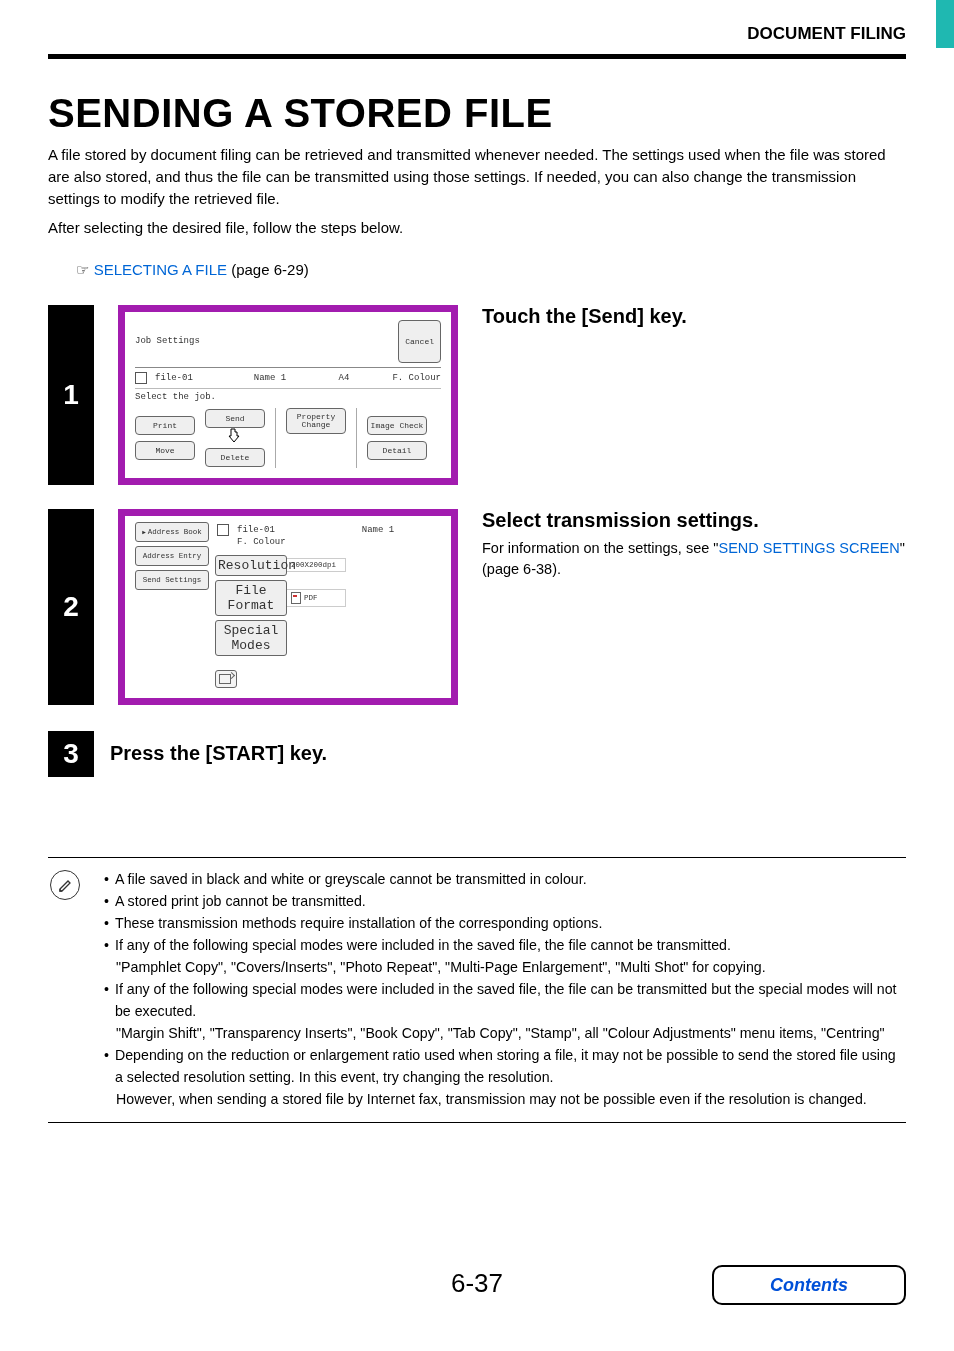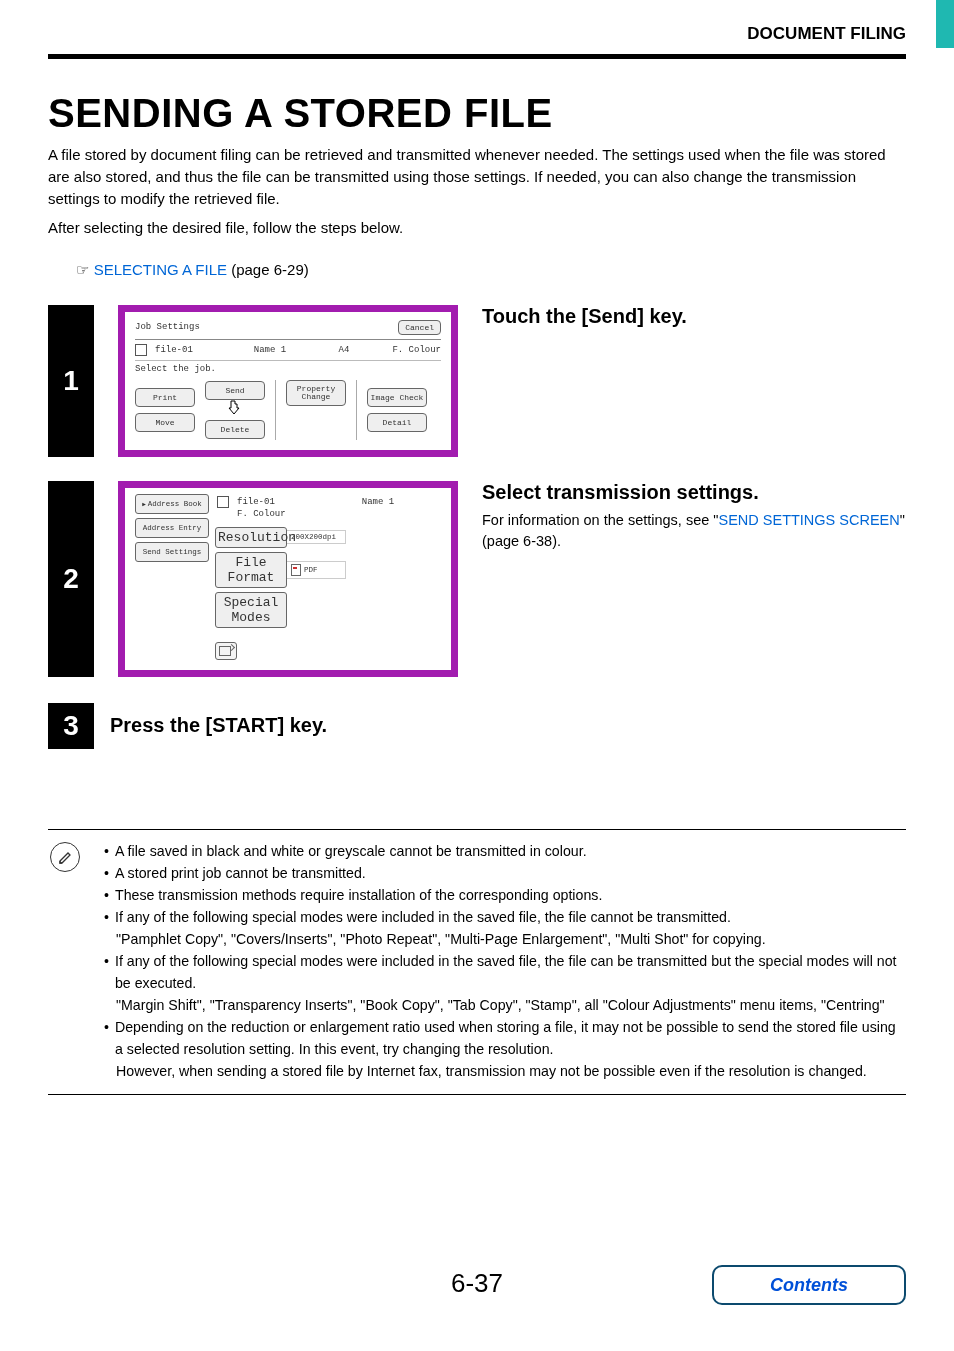--- a/index.html
+++ b/index.html
@@ -88,21 +88,21 @@
     display: flex;
     justify-content: space-between;
     align-items: center;
     border-bottom: 1px solid #888;
     padding: 2px 0 4px 0;
   }
   .soft-btn {
     border: 1px solid #666;
     border-radius: 4px;
     background: #efefef;
-    padding: 2px 6px;
+    padding: 16px 6px;
     font-size: 8px;
     font-family: "Courier New", monospace;
     display: inline-block;
   }
   .s1-info {
     display: flex;
     gap: 8px;
     align-items: center;
     padding: 4px 0;
     border-bottom: 1px solid #bbb;
@@ -317,21 +317,21 @@
     text-align: center;
     font-size: 26px;
     font-weight: normal;
   }
   .contents-btn {
     position: absolute;
     bottom: 46px;
     right: 48px;
     width: 190px;
     height: 36px;
-    border: 2px solid #0c4a6e;
+    border: 2px solid #000000;
     border-radius: 10px;
     color: #0050d8;
     font-weight: bold;
     font-style: italic;
     font-size: 18px;
     display: flex;
     align-items: center;
     justify-content: center;
     background: #fff;
   }

